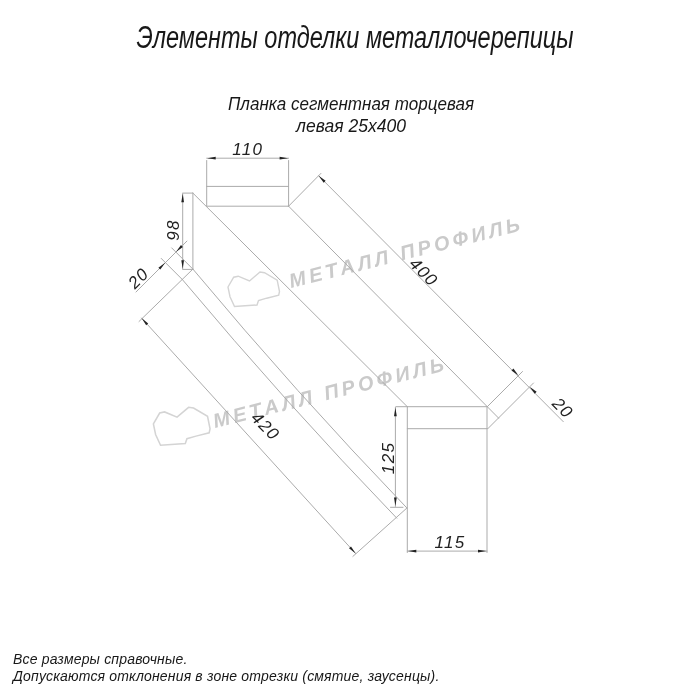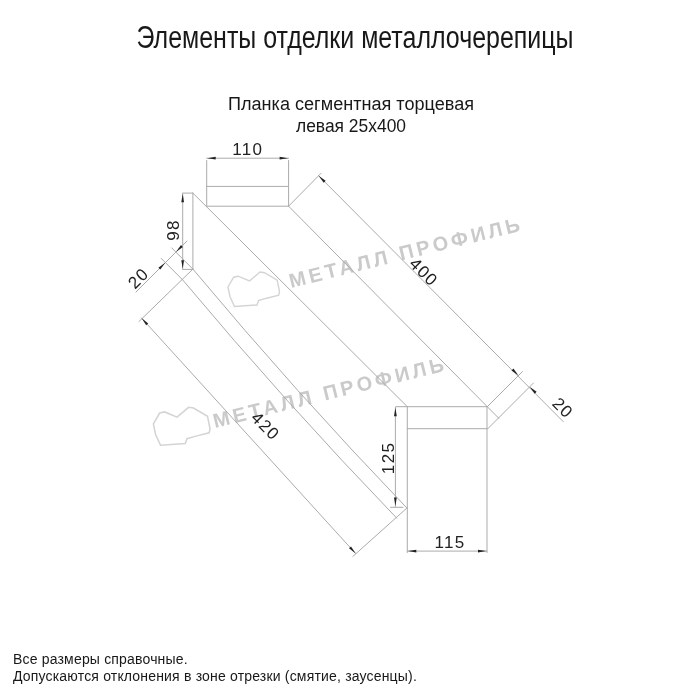--- a/index.html
+++ b/index.html
@@ -1,17 +1,17 @@
 <!DOCTYPE html>
 <html><head>
 <meta charset="utf-8">
 <style>
 html,body{margin:0;padding:0;background:#ffffff;}
 #page{position:relative;width:700px;height:700px;background:#fff;overflow:hidden;
-font-family:"Liberation Sans", sans-serif;}
+font-family:"Liberation Sans", sans-serif;font-style:italic;}
 svg text{font-family:"Liberation Sans", sans-serif;}
 </style>
 </head>
 <body>
 <div id="page">
 <svg width="700" height="700" viewBox="0 0 700 700">
 
   <text x="355" y="48" font-size="31" fill="#181818" text-anchor="middle" textLength="437" lengthAdjust="spacingAndGlyphs">Элементы отделки металлочерепицы</text>
 
   <text x="351" y="110" font-size="18" fill="#181818" text-anchor="middle" textLength="246" lengthAdjust="spacingAndGlyphs">Планка сегментная торцевая</text>

